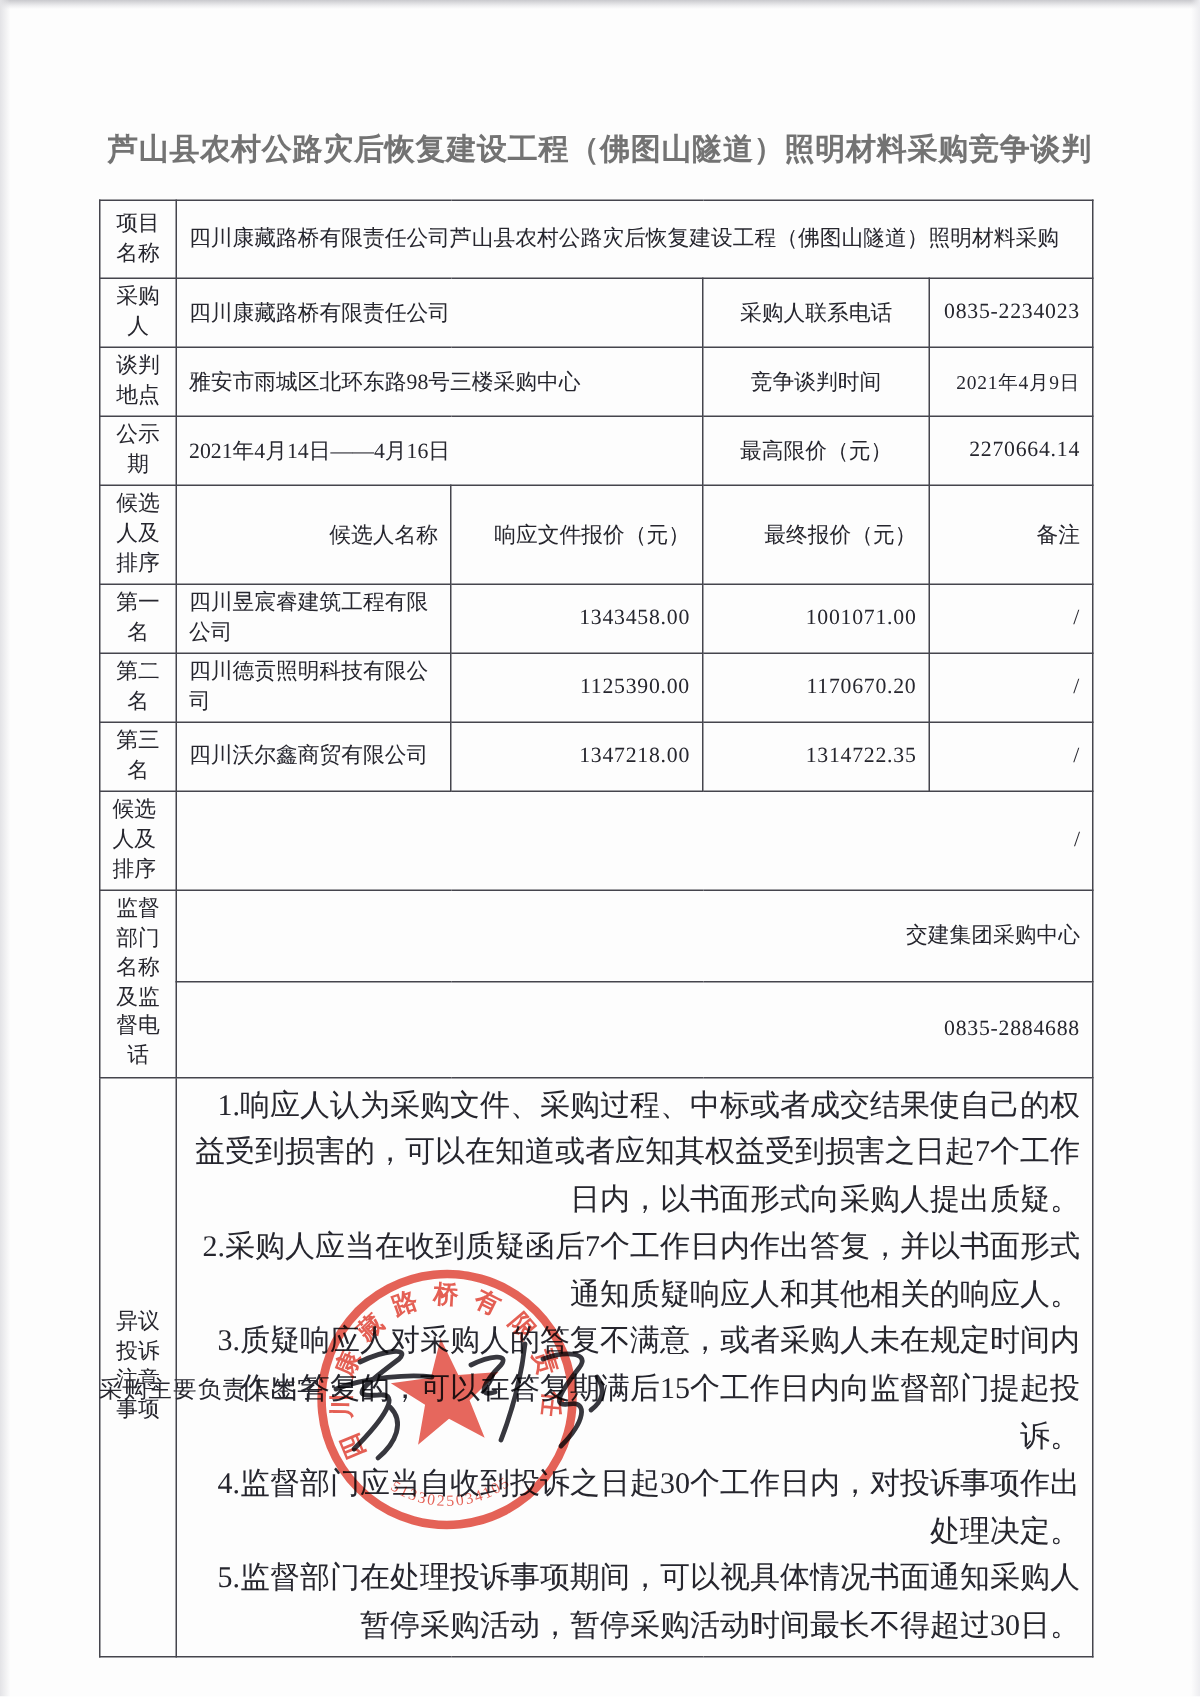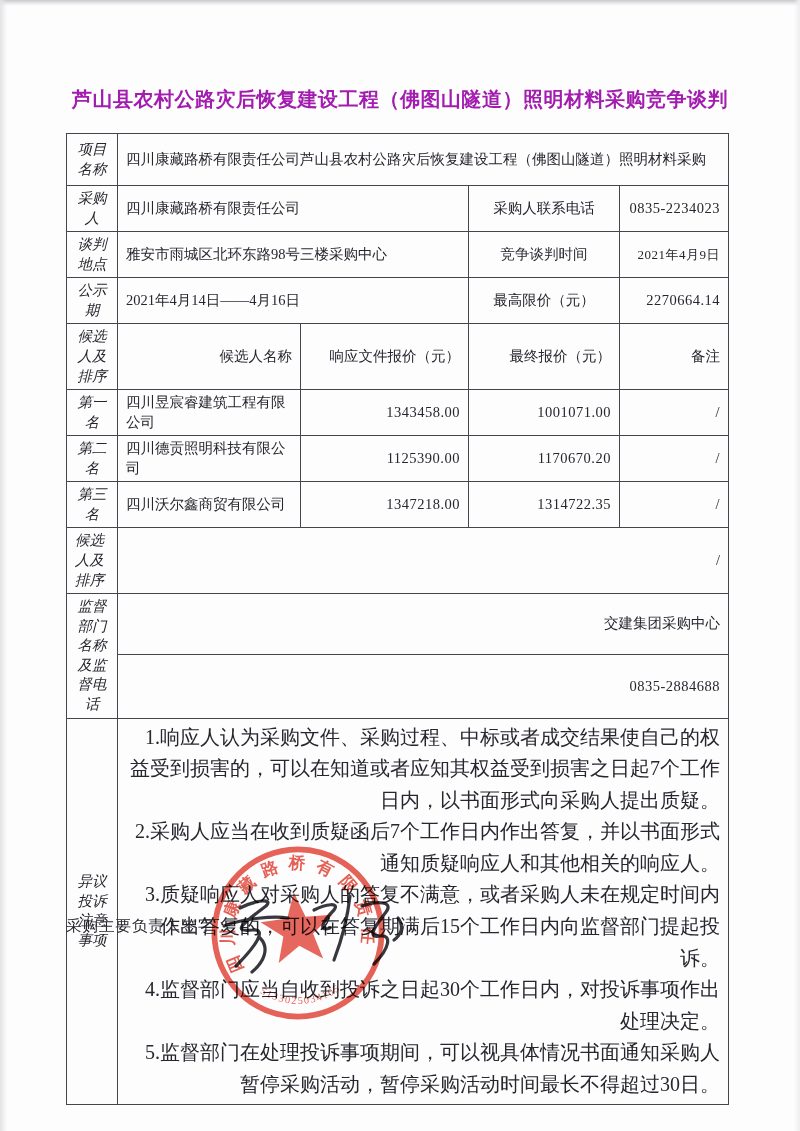--- a/index.html
+++ b/index.html
@@ -11,39 +11,38 @@
   }
   .scan-edge-top{position:absolute;left:0;top:0;width:800px;height:6px;
     background:linear-gradient(180deg,#c9c9cd 0%,#ececee 60%,rgba(255,255,255,0) 100%);}
   .scan-edge-left{position:absolute;left:0;top:0;width:7px;height:1131px;
     background:linear-gradient(90deg,#e3e3e6 0%,rgba(255,255,255,0) 100%);}
   .scan-edge-right{position:absolute;right:0;top:0;width:6px;height:1131px;
     background:linear-gradient(270deg,#ededf0 0%,rgba(255,255,255,0) 100%);}
 
   .doc-title{
     position:absolute;left:0;top:86px;width:800px;
-    text-align:center;font-size:20px;font-weight:bold;color:#a21caf;
+    text-align:center;font-size:20px;font-weight:bold;color:#737373;
     letter-spacing:0.5px;
   }
 
   table.doc-table{
     position:absolute;left:66px;top:133px;width:662px;
     border-collapse:collapse;table-layout:fixed;
   }
   table.doc-table td{
     border:1.5px solid #45454d;
     vertical-align:middle;
     font-size:14.5px;
     padding:3px 8px;
     overflow:hidden;
   }
   td.lbl{
     padding:2px 3px;font-size:13px;text-align:center;line-height:1.35;
     word-break:break-all;
-    font-style:italic;
   }
   td.val-left{text-align:left;}
   td.val-center{text-align:right;}
   td.midlbl{text-align:center;}
   td.num{text-align:right;font-size:15px;letter-spacing:0.5px;}
   td.project-val{font-size:15px;line-height:1.55;padding:3px 8px 3px 6px;word-break:break-all;}
   td.name-cell{font-size:15.5px;line-height:1.35;padding:3px 10px 3px 6px;word-break:break-all;}
   td.objection-cell{padding:6px 10px 6px 8px;}
   .objection-text{font-size:20px;line-height:1.58;text-align:right;word-break:break-all;}
 

